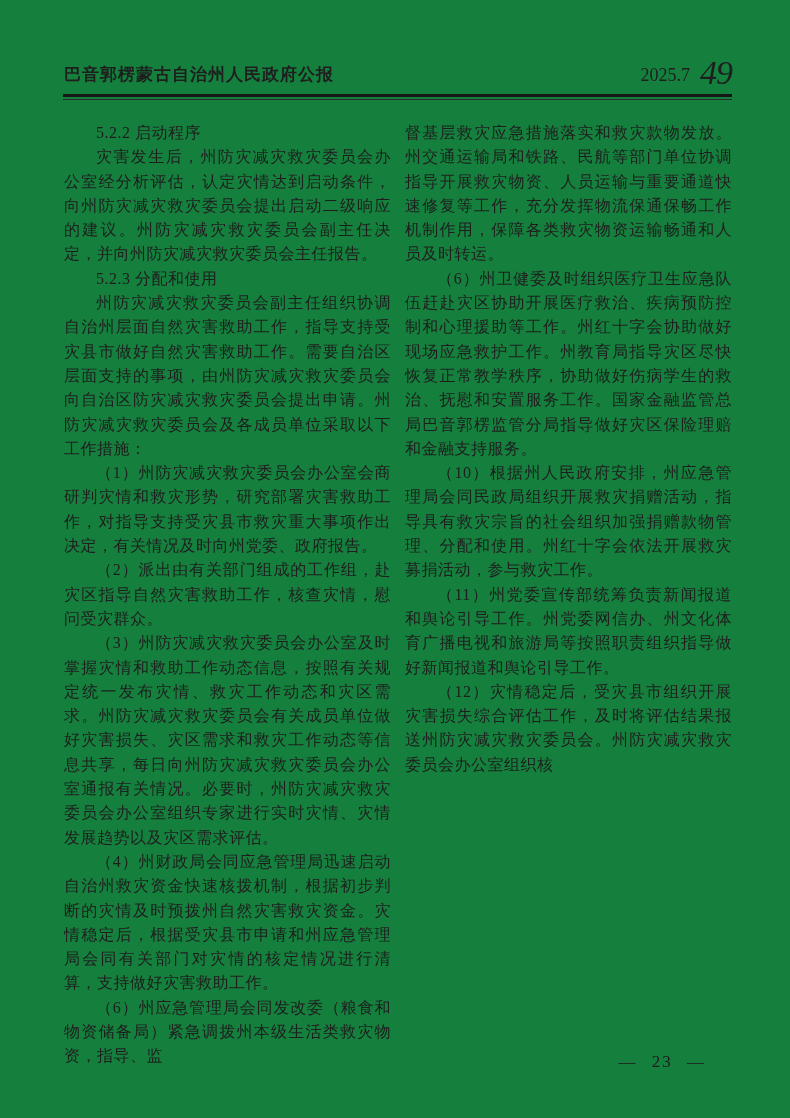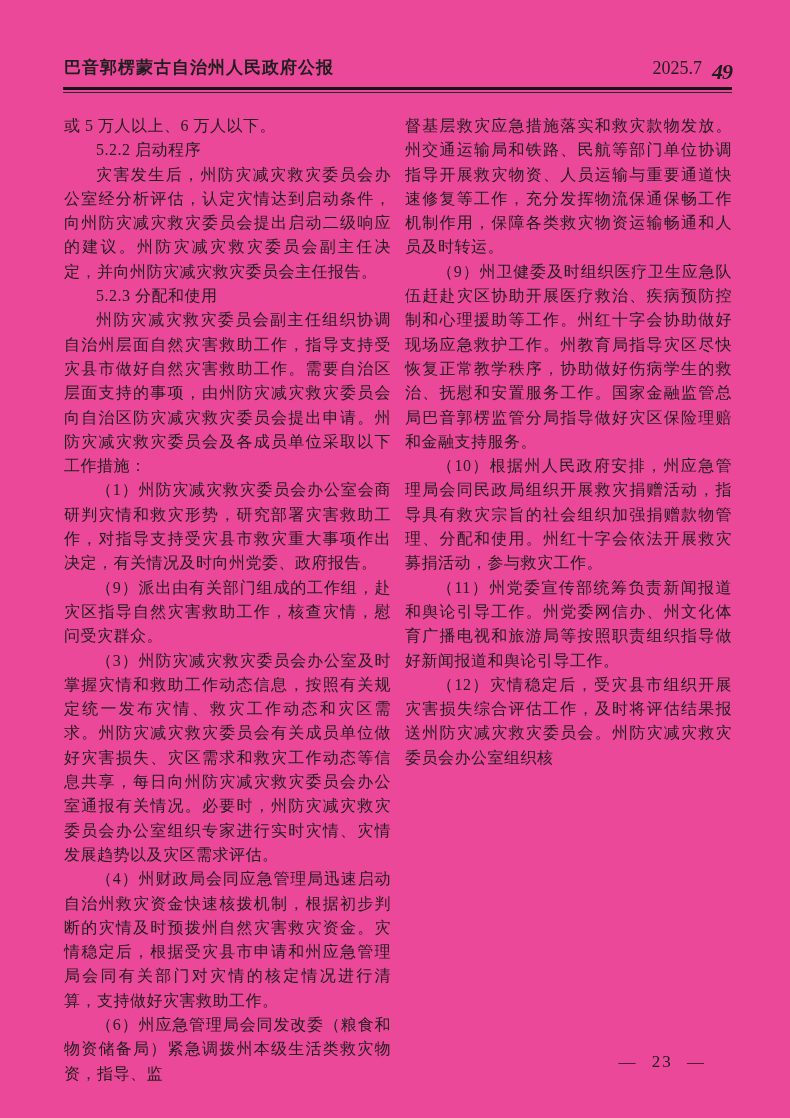--- a/index.html
+++ b/index.html
@@ -1,21 +1,21 @@
 <!DOCTYPE html>
 <html lang="zh"><head>
 <meta charset="utf-8">
 <style>
   html, body { margin: 0; padding: 0; background: #e8e8e8; }
   .page {
     position: relative;
     width: 790px;
     height: 1118px;
     margin: 0 auto;
-    background: #ec4899;
+    background: #15803d;
     color: #1e1e1e;
     font-family: "Liberation Serif", "DejaVu Serif", serif;
     overflow: hidden;
     box-sizing: border-box;
   }
   .masthead {
     display: flex;
     justify-content: space-between;
     align-items: flex-end;
     margin: 56px 58px 0 64px;
@@ -30,22 +30,22 @@
   .masthead-right {
     display: flex;
     align-items: flex-end;
     gap: 10px;
   }
   .issue-date {
     font-size: 18px;
     padding-bottom: 4px;
   }
   .issue-number {
-    font-size: 22px;
-    font-weight: bold;
+    font-size: 34px;
+    font-weight: normal;
     font-style: italic;
     line-height: 1;
     letter-spacing: -1px;
   }
   .masthead-rule {
     margin: 4px 58px 0 63px;
     border-top: 3px solid #161616;
     border-bottom: 1px solid #2a2a2a;
     height: 2px;
   }
@@ -85,34 +85,33 @@
     <div class="masthead-right">
       <span class="issue-date">2025.7</span>
       <span class="issue-number">49</span>
     </div>
   </div>
 
   <div class="masthead-rule"></div>
 
   <div class="content-columns">
     <div class="column">
-        <p class="para cont">或 5 万人以上、6 万人以下。</p>
         <p class="para heading">5.2.2 启动程序</p>
         <p class="para body">灾害发生后，州防灾减灾救灾委员会办公室经分析评估，认定灾情达到启动条件，向州防灾减灾救灾委员会提出启动二级响应的建议。州防灾减灾救灾委员会副主任决定，并向州防灾减灾救灾委员会主任报告。</p>
         <p class="para heading">5.2.3 分配和使用</p>
         <p class="para body">州防灾减灾救灾委员会副主任组织协调自治州层面自然灾害救助工作，指导支持受灾县市做好自然灾害救助工作。需要自治区层面支持的事项，由州防灾减灾救灾委员会向自治区防灾减灾救灾委员会提出申请。州防灾减灾救灾委员会及各成员单位采取以下工作措施：</p>
         <p class="para body">（1）州防灾减灾救灾委员会办公室会商研判灾情和救灾形势，研究部署灾害救助工作，对指导支持受灾县市救灾重大事项作出决定，有关情况及时向州党委、政府报告。</p>
-        <p class="para body">（9）派出由有关部门组成的工作组，赴灾区指导自然灾害救助工作，核查灾情，慰问受灾群众。</p>
+        <p class="para body">（2）派出由有关部门组成的工作组，赴灾区指导自然灾害救助工作，核查灾情，慰问受灾群众。</p>
         <p class="para body">（3）州防灾减灾救灾委员会办公室及时掌握灾情和救助工作动态信息，按照有关规定统一发布灾情、救灾工作动态和灾区需求。州防灾减灾救灾委员会有关成员单位做好灾害损失、灾区需求和救灾工作动态等信息共享，每日向州防灾减灾救灾委员会办公室通报有关情况。必要时，州防灾减灾救灾委员会办公室组织专家进行实时灾情、灾情发展趋势以及灾区需求评估。</p>
         <p class="para body">（4）州财政局会同应急管理局迅速启动自治州救灾资金快速核拨机制，根据初步判断的灾情及时预拨州自然灾害救灾资金。灾情稳定后，根据受灾县市申请和州应急管理局会同有关部门对灾情的核定情况进行清算，支持做好灾害救助工作。</p>
         <p class="para body">（6）州应急管理局会同发改委（粮食和物资储备局）紧急调拨州本级生活类救灾物资，指导、监</p>
       </div>
     <div class="column">
         <p class="para cont">督基层救灾应急措施落实和救灾款物发放。州交通运输局和铁路、民航等部门单位协调指导开展救灾物资、人员运输与重要通道快速修复等工作，充分发挥物流保通保畅工作机制作用，保障各类救灾物资运输畅通和人员及时转运。</p>
-        <p class="para body">（9）州卫健委及时组织医疗卫生应急队伍赶赴灾区协助开展医疗救治、疾病预防控制和心理援助等工作。州红十字会协助做好现场应急救护工作。州教育局指导灾区尽快恢复正常教学秩序，协助做好伤病学生的救治、抚慰和安置服务工作。国家金融监管总局巴音郭楞监管分局指导做好灾区保险理赔和金融支持服务。</p>
+        <p class="para body">（6）州卫健委及时组织医疗卫生应急队伍赶赴灾区协助开展医疗救治、疾病预防控制和心理援助等工作。州红十字会协助做好现场应急救护工作。州教育局指导灾区尽快恢复正常教学秩序，协助做好伤病学生的救治、抚慰和安置服务工作。国家金融监管总局巴音郭楞监管分局指导做好灾区保险理赔和金融支持服务。</p>
         <p class="para body">（10）根据州人民政府安排，州应急管理局会同民政局组织开展救灾捐赠活动，指导具有救灾宗旨的社会组织加强捐赠款物管理、分配和使用。州红十字会依法开展救灾募捐活动，参与救灾工作。</p>
         <p class="para body">（11）州党委宣传部统筹负责新闻报道和舆论引导工作。州党委网信办、州文化体育广播电视和旅游局等按照职责组织指导做好新闻报道和舆论引导工作。</p>
         <p class="para body">（12）灾情稳定后，受灾县市组织开展灾害损失综合评估工作，及时将评估结果报送州防灾减灾救灾委员会。州防灾减灾救灾委员会办公室组织核</p>
       </div>
   </div>
 
   <div class="page-footer">
     <span>—</span>
     <span>23</span>
     <span>—</span>

